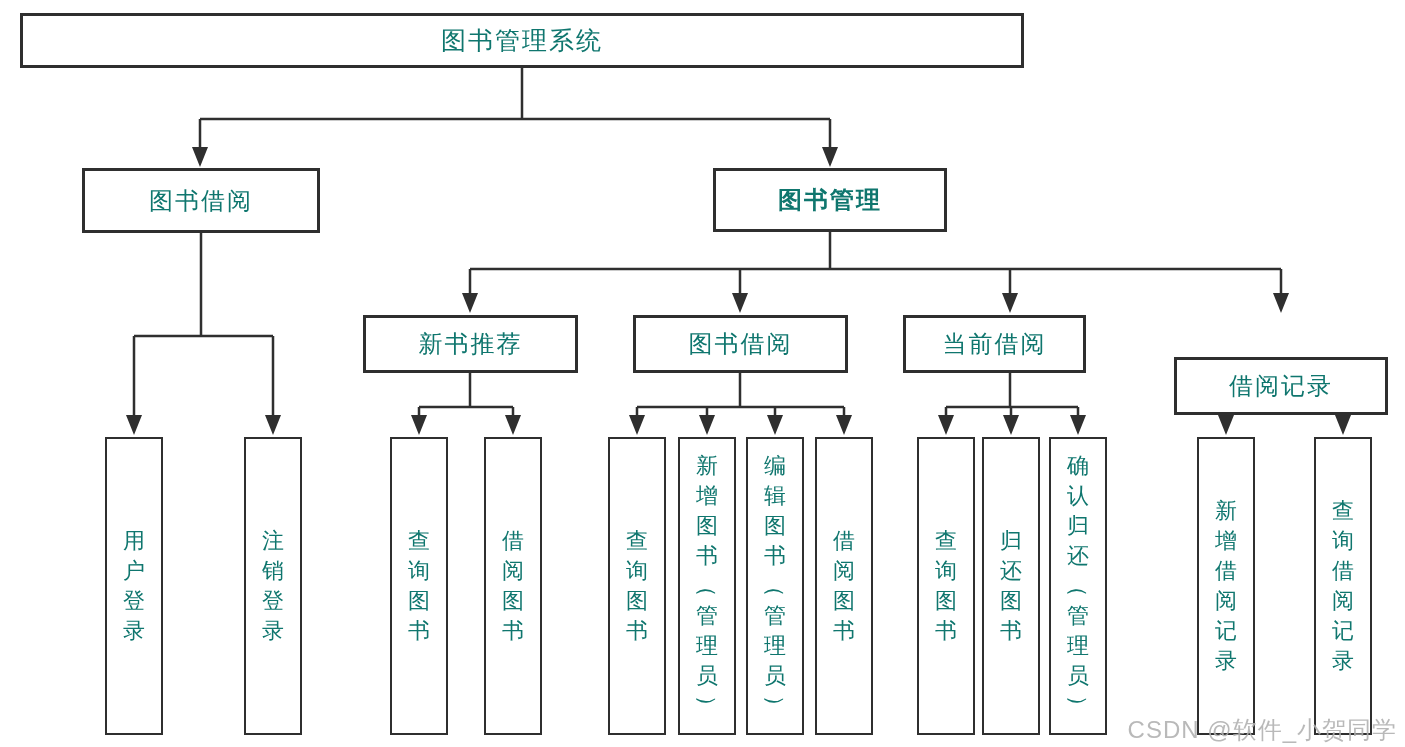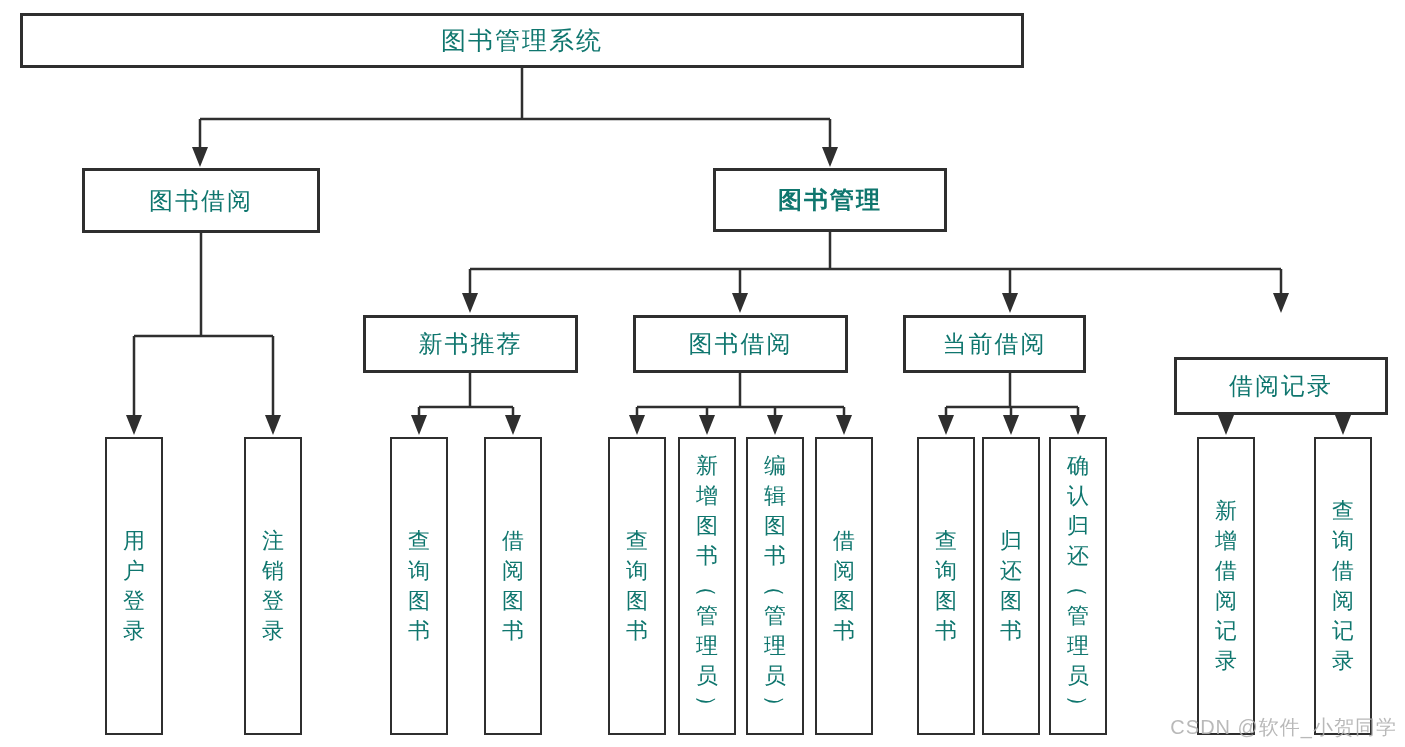--- a/index.html
+++ b/index.html
@@ -51,21 +51,21 @@
     font-size: 22px;
     text-align: center;
   }
   .vchar.rot {
     transform: rotate(90deg);
   }
   .watermark {
     position: absolute;
     right: 8px;
     top: 714px;
-    font-size: 20px;
+    font-size: 24px;
     color: #b0b0b0;
     opacity: 0.88;
     letter-spacing: 1px;
     z-index: 5;
     white-space: nowrap;
   }
 </style>
 </head>
 <body>
 

